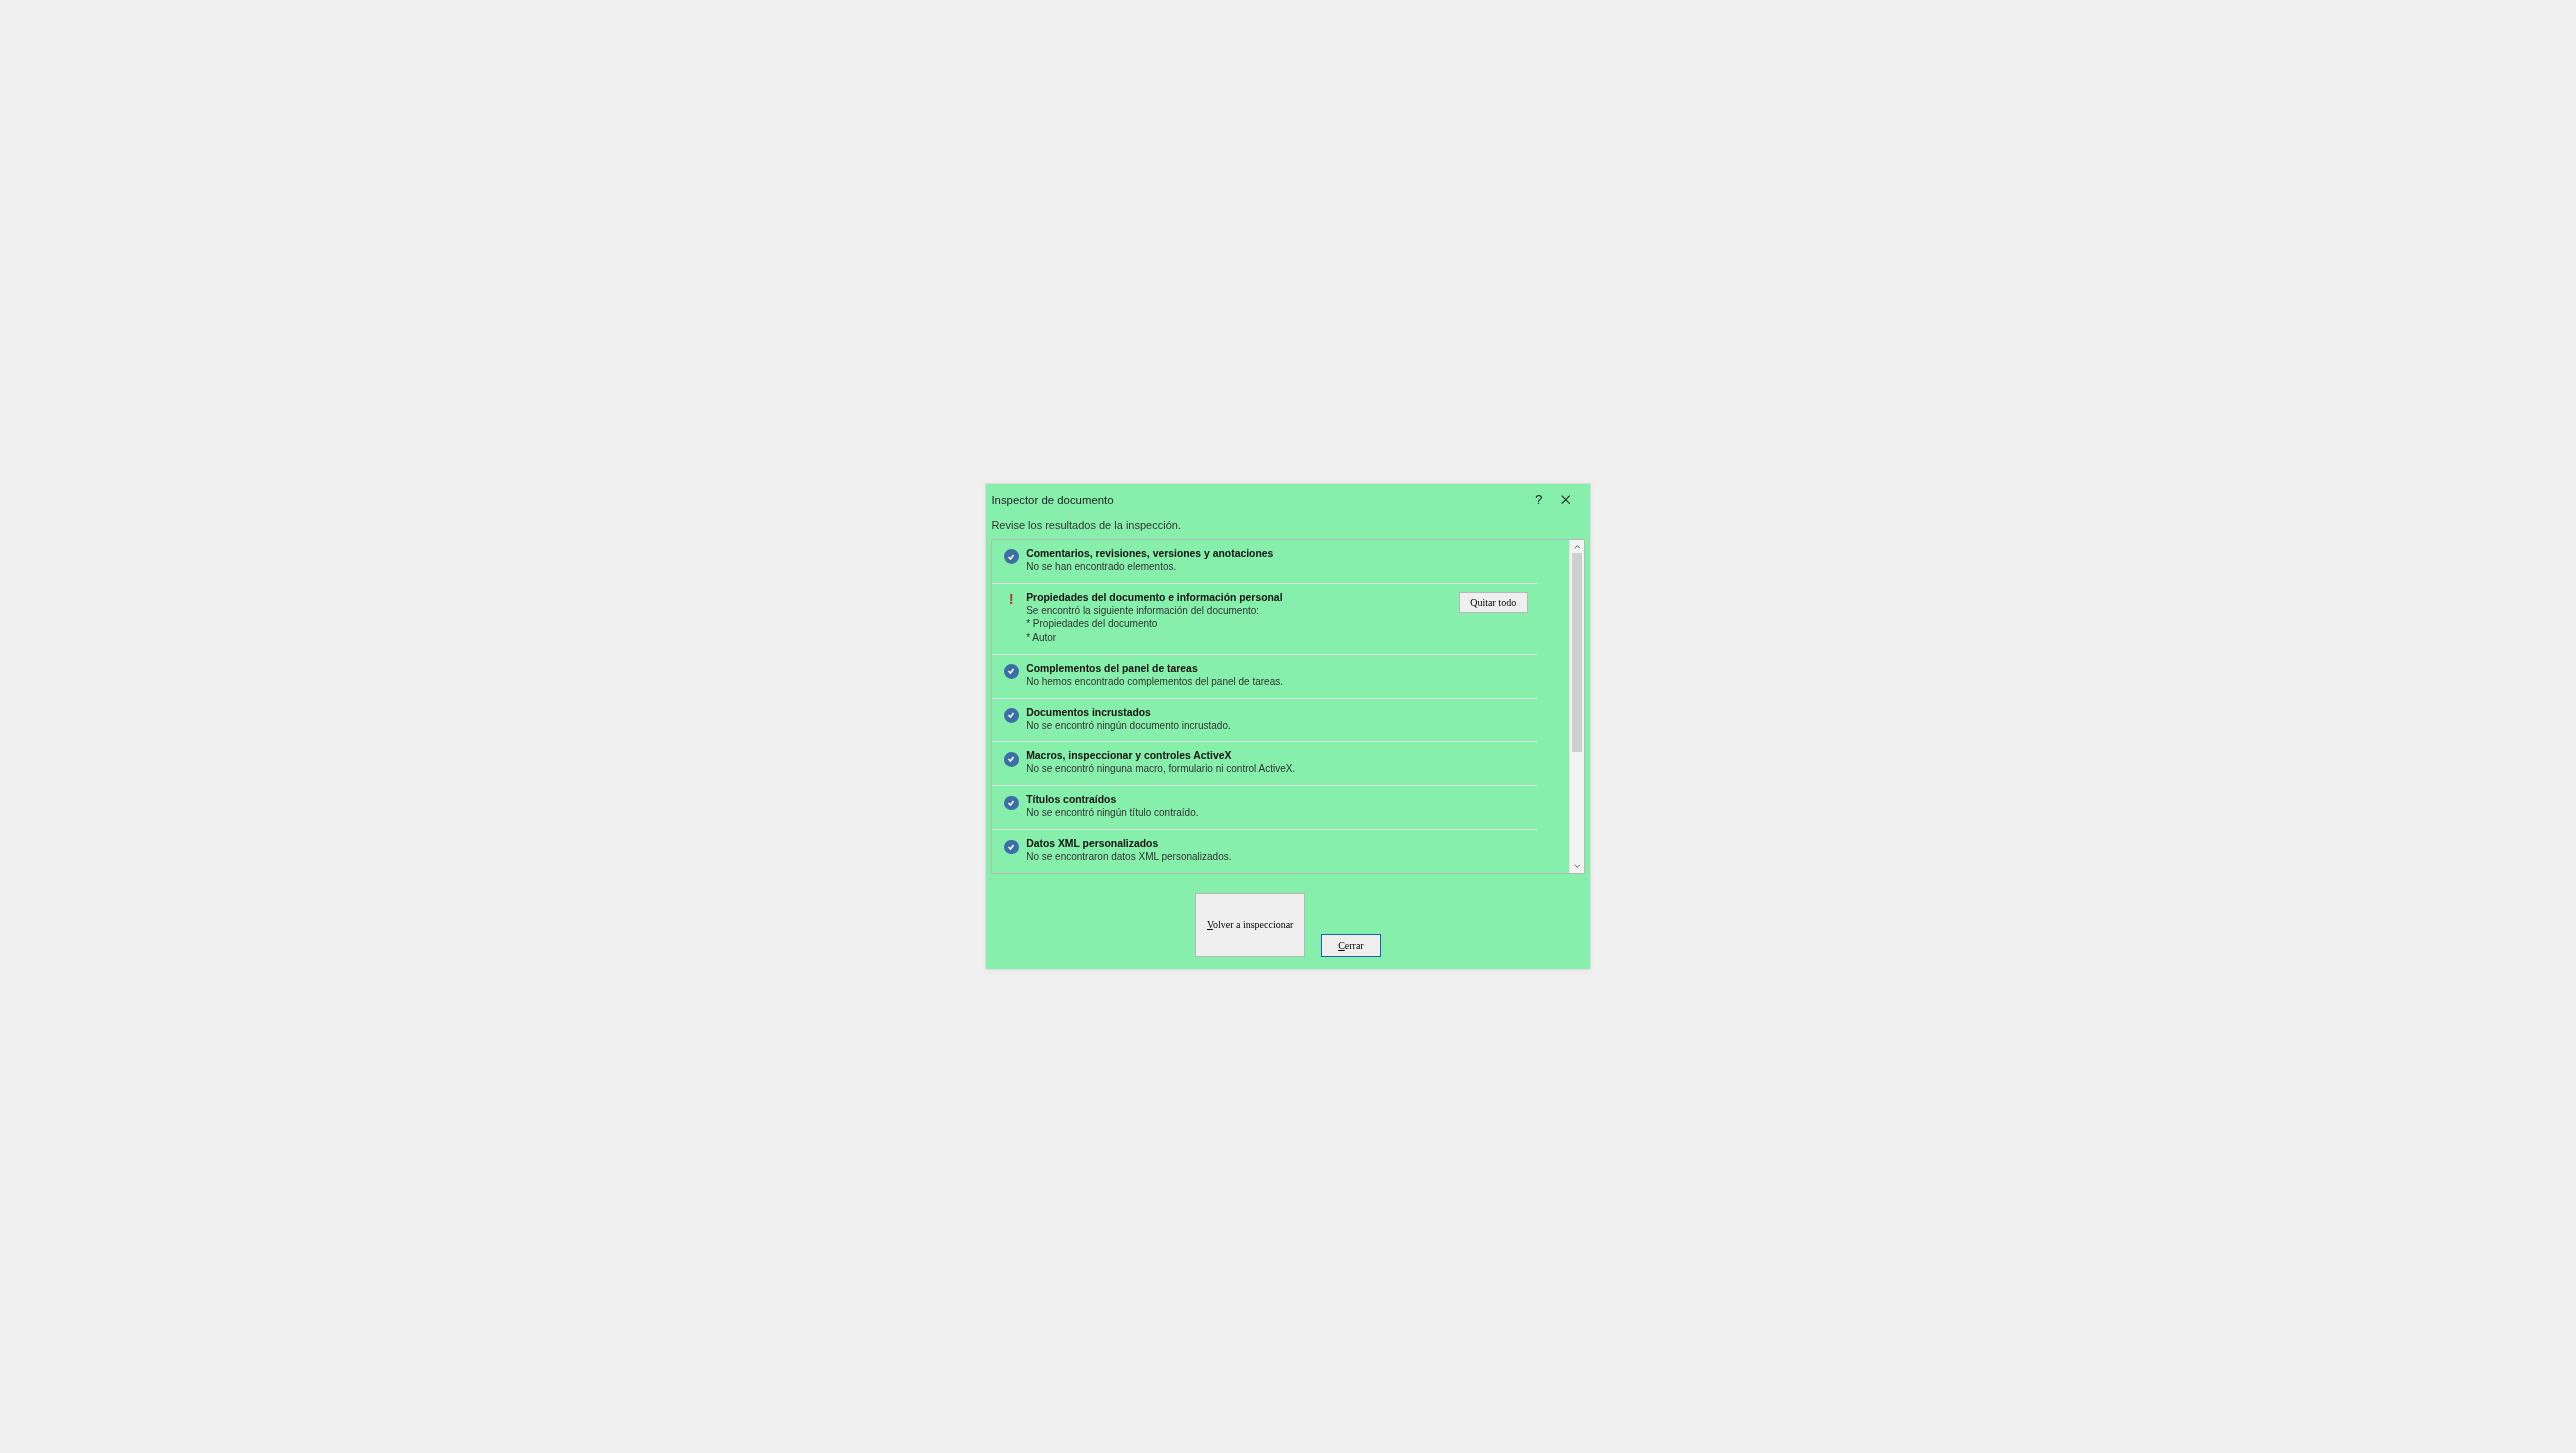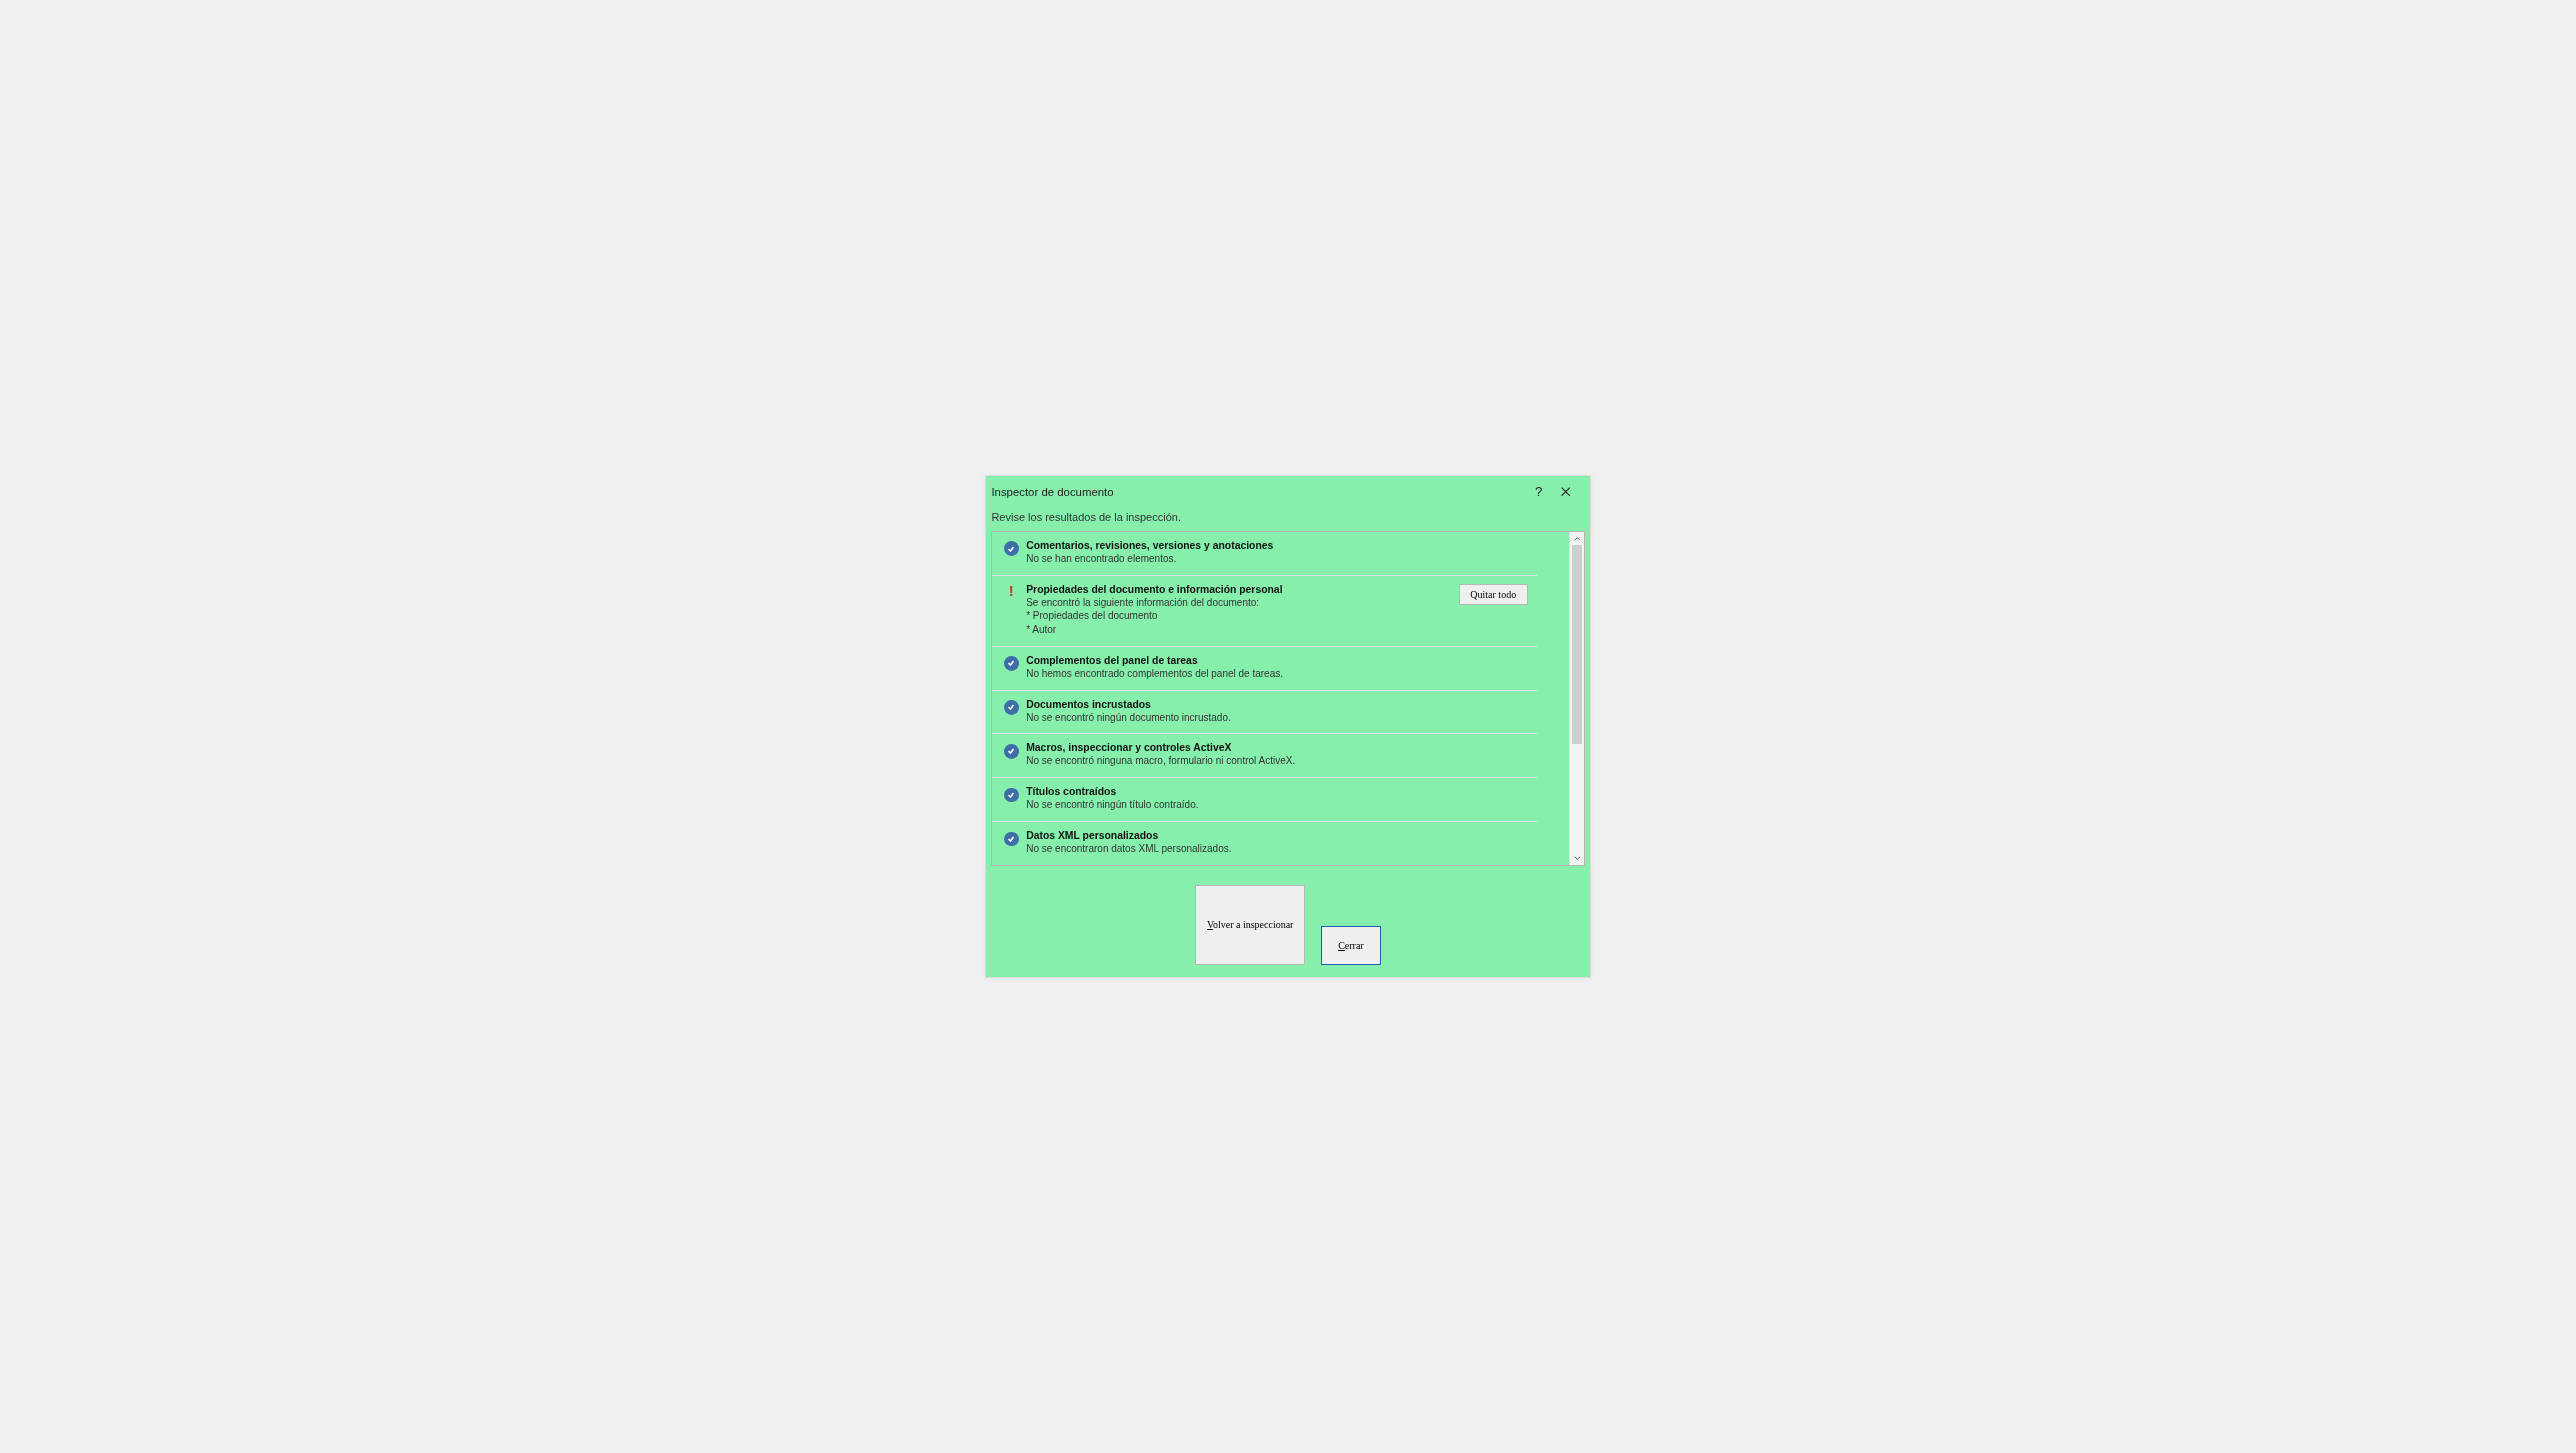--- a/index.html
+++ b/index.html
@@ -156,21 +156,21 @@
   .btn {
     background: #efefef;
     border: 0.7px solid #b7b7b7;
     padding: 4px 10.7px;
     font-size: 10px;
     cursor: pointer;
     font-family: Liberation Serif, serif;
   }
   .btn.primary {
     border: 1.3px solid #1e5fb3;
-    padding: 13px 16px;
+    padding: 5px 16px;
     margin-top: 41px;
   }
 
   .footer {
     display: flex;
     justify-content: center;
     gap: 16px;
     padding: 13.4px 9.4px 12px 9.4px;
   }
   .footer .btn { min-width: 54px; }

